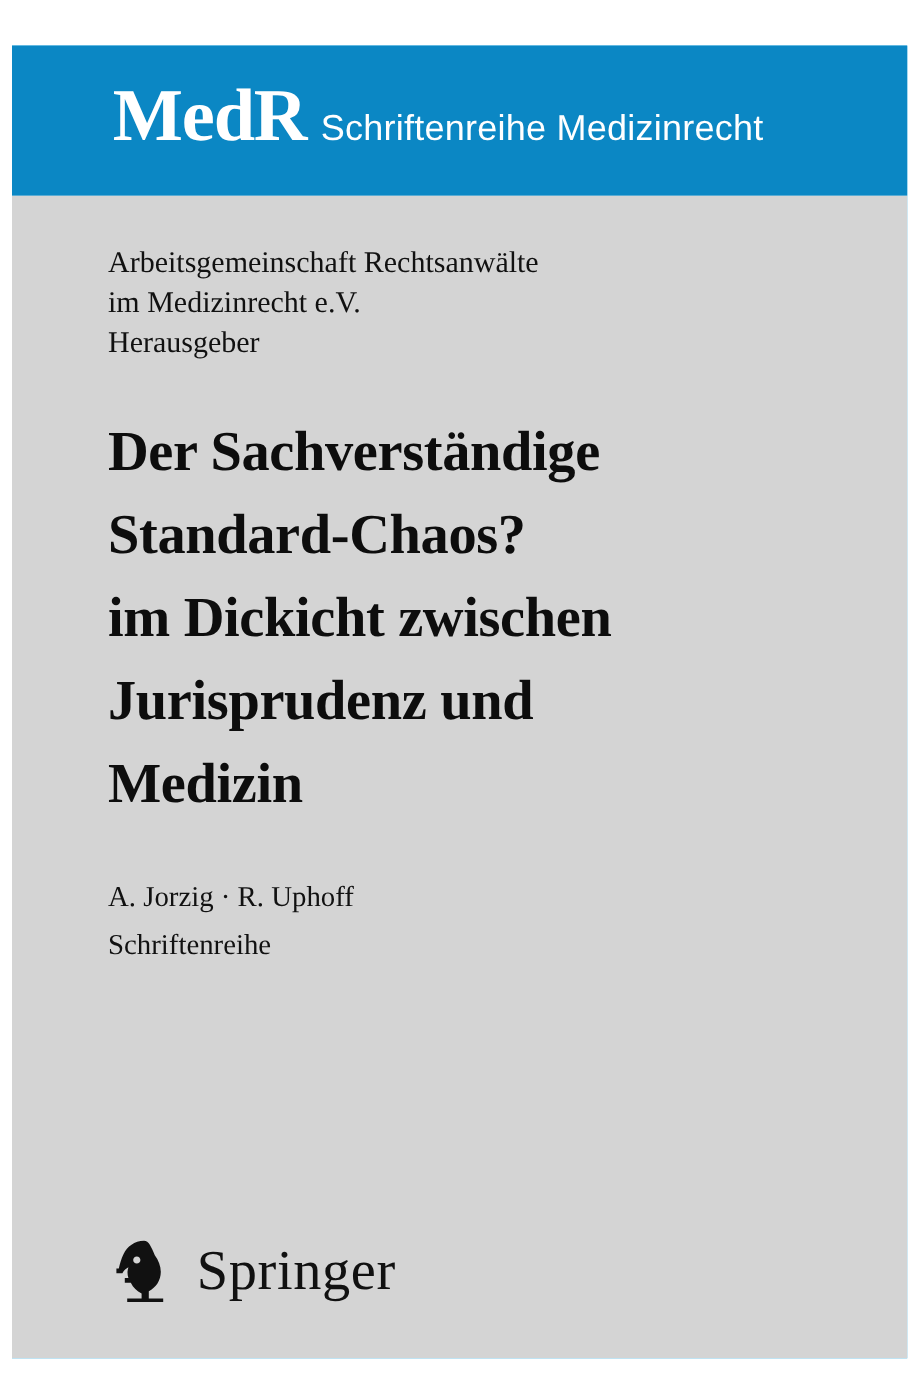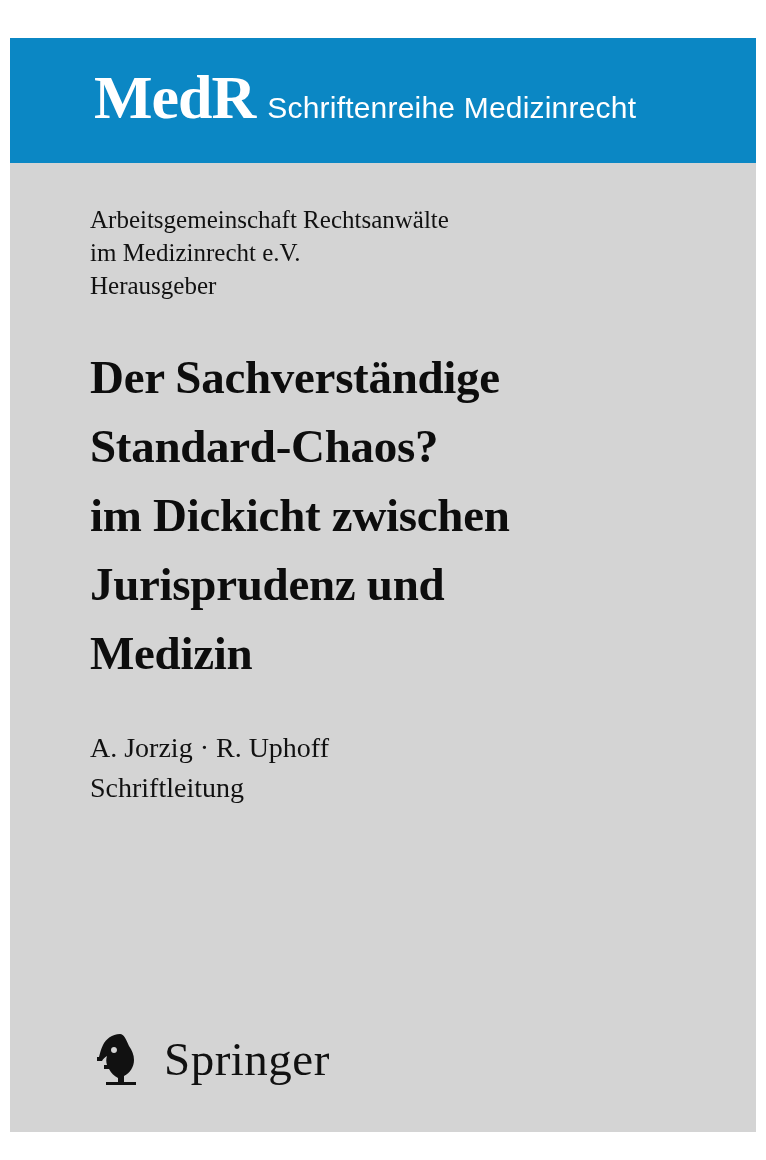--- a/index.html
+++ b/index.html
@@ -116,21 +116,21 @@
   }
   .title-block div {
     white-space: nowrap;
   }
   .authors-block {
     position: absolute;
     left: 80px;
     top: 565px;
     width: 600px;
     font-family: "Liberation Serif", serif;
-    font-size: 28px;
+    font-size: 24px;
     line-height: 40px;
     color: #111111;
   }
   .authors-block div {
     white-space: nowrap;
   }
   .publisher {
     position: absolute;
     left: 80px;
     bottom: 42px;
@@ -177,21 +177,21 @@
     <div class="title-block">
       <div>Der Sachverständige</div>
       <div>Standard-Chaos?</div>
       <div>im Dickicht zwischen</div>
       <div>Jurisprudenz und</div>
       <div>Medizin</div>
     </div>
 
     <div class="authors-block">
       <div>A. Jorzig · R. Uphoff</div>
-      <div>Schriftleitung</div>
+      <div>Schriftenreihe</div>
     </div>
 
     <div class="publisher">
       <span class="publisher-logo">
         <svg viewBox="0 0 62 62" width="62" height="62" aria-hidden="true">
           <g fill="#111111">
             <path d="M30 6 C22 6 16 11 13 17 C11 21 10 25 9 29 L7 29 L7 33 L12 33 C13 31 15 29 17 28 C16 31 16 34 17 37 L14 37 L14 41 L19 41 C21 45 24 48 28 50 L28 54 L16 54 L16 57 L46 57 L46 54 L34 54 L34 48 C40 45 44 39 44 32 C44 27 42 22 39 18 C36 11 34 6 30 6 Z M24 19 C25.7 19 27 20.3 27 22 C27 23.7 25.7 25 24 25 C22.3 25 21 23.7 21 22 C21 20.3 22.3 19 24 19 Z"></path>
           </g>
         </svg>
       </span>

